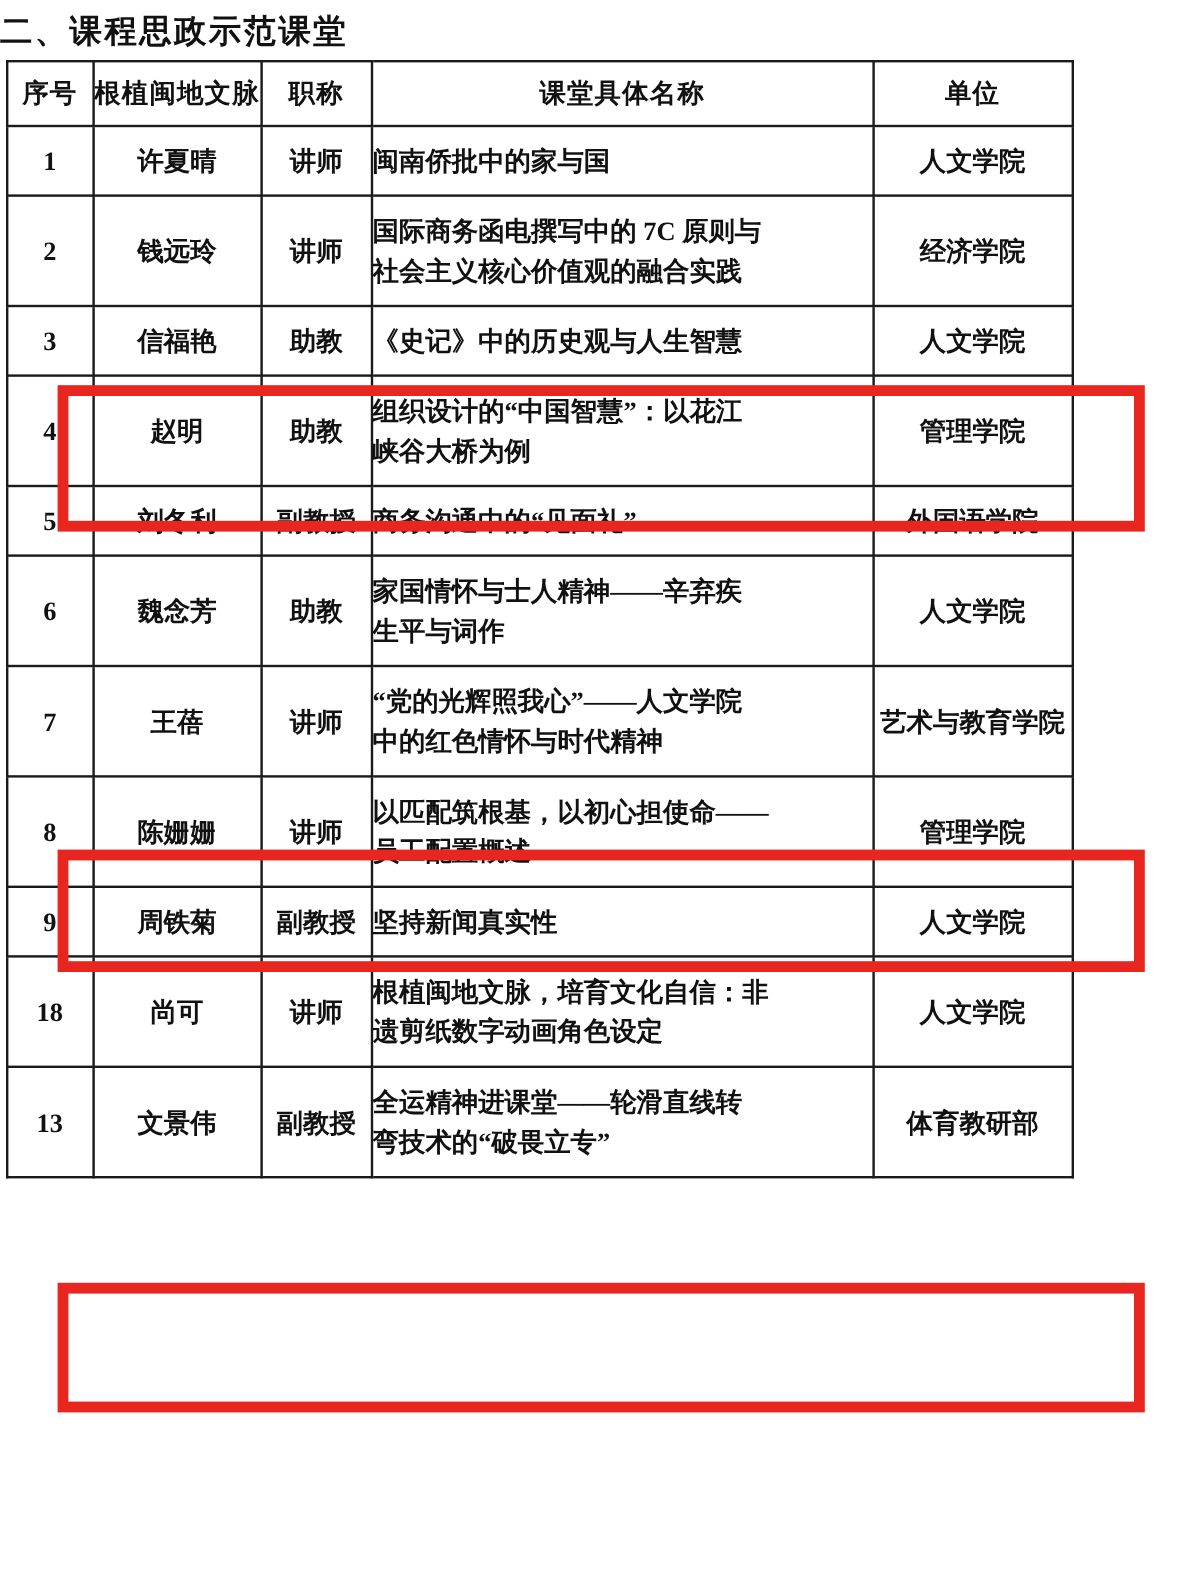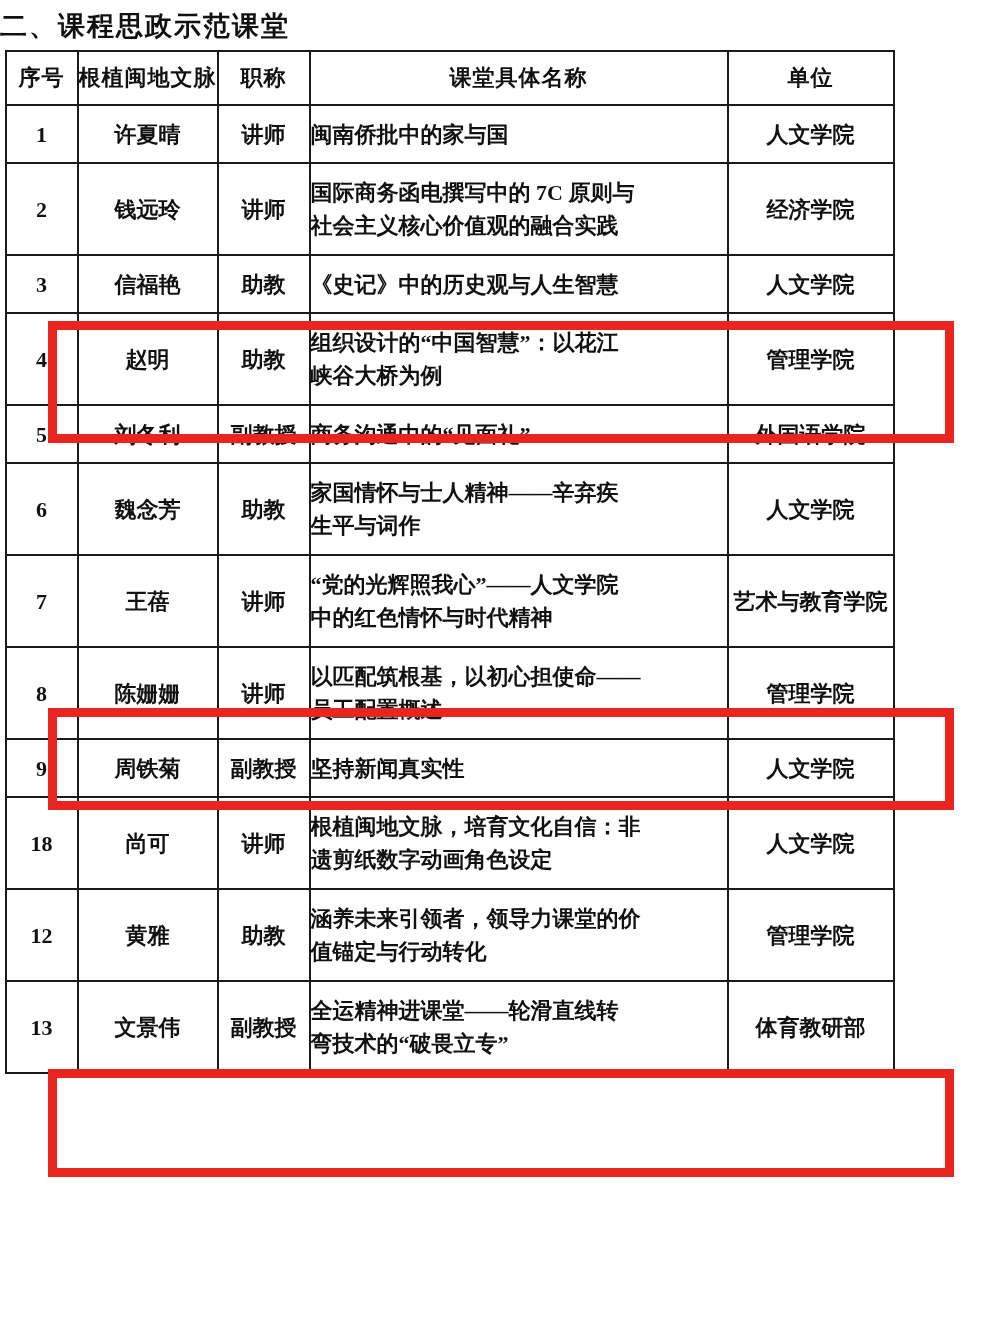--- a/index.html
+++ b/index.html
@@ -226,30 +226,20 @@
           <td class="cell-center">尚可</td>
           <td class="cell-center">讲师</td>
           <td class="cell-left">
             <span class="two-line">根植闽地文脉，培育文化自信：非</span>
             <span class="two-line">遗剪纸数字动画角色设定</span>
           </td>
           <td class="cell-center">人文学院</td>
         </tr>
 
 
-        <tr class="r2">
-          <td class="cell-center">12</td>
-          <td class="cell-center">黄雅</td>
-          <td class="cell-center">助教</td>
-          <td class="cell-left">
-            <span class="two-line">涵养未来引领者，领导力课堂的价</span>
-            <span class="two-line">值锚定与行动转化</span>
-          </td>
-          <td class="cell-center">管理学院</td>
-        </tr>
 
         <tr class="r2">
           <td class="cell-center">13</td>
           <td class="cell-center">文景伟</td>
           <td class="cell-center">副教授</td>
           <td class="cell-left">
             <span class="two-line">全运精神进课堂——轮滑直线转</span>
             <span class="two-line">弯技术的“破畏立专”</span>
           </td>
           <td class="cell-center">体育教研部</td>

